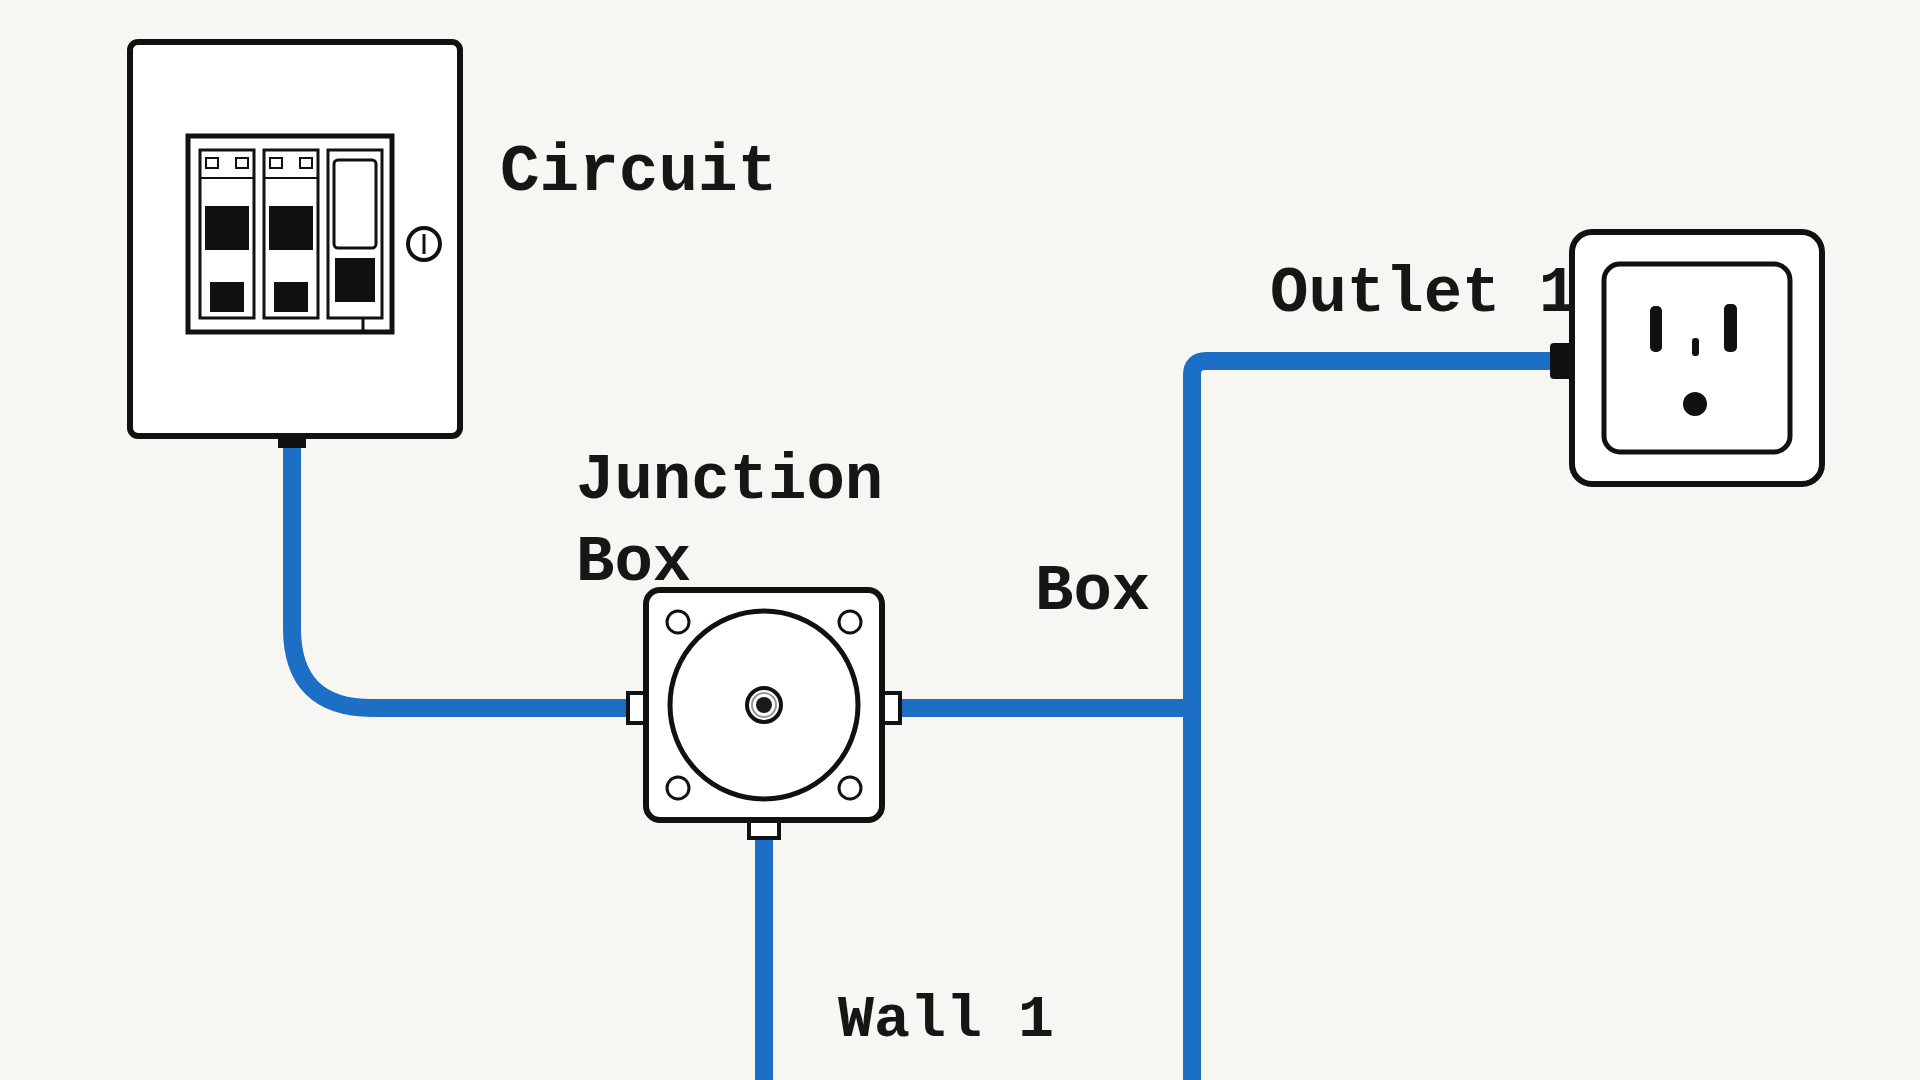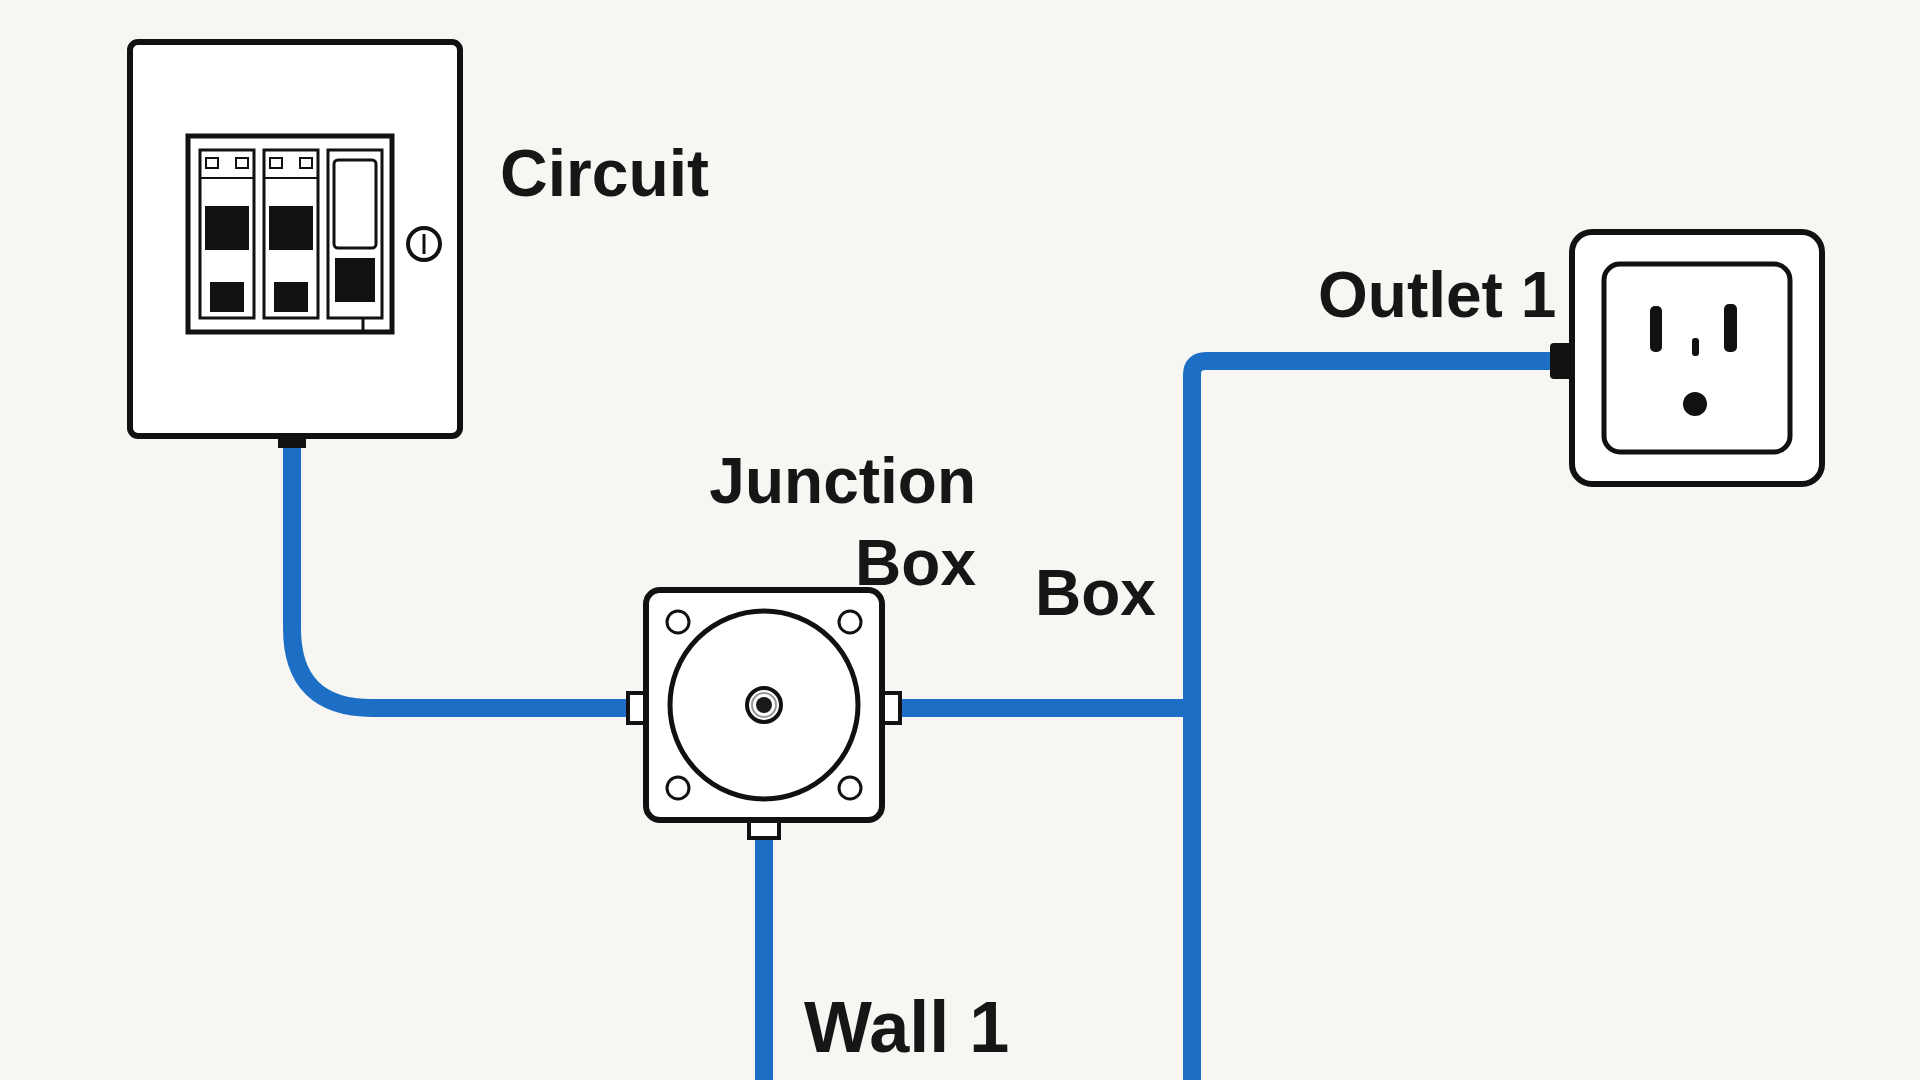--- a/index.html
+++ b/index.html
@@ -5,21 +5,21 @@
   html, body {
     margin: 0;
     padding: 0;
   }
   #stage {
     position: relative;
     width: 1920px;
     height: 1080px;
     background: #f7f6f2;
     overflow: hidden;
-    font-family: Liberation Sans, sans-serif;
+    font-family: Liberation Mono, monospace;
   }
   #diagram-svg {
     position: absolute;
     left: 0;
     top: 0;
   }
   .label {
     position: absolute;
     font-weight: bold;
     color: #161616;
@@ -32,37 +32,36 @@
     font-size: 66px;
     line-height: 86px;
     text-align: left;
   }
   .label-junction {
     left: 576px;
     top: 440px;
     width: 400px;
     font-size: 64px;
     line-height: 82px;
-    text-align: right;
+    text-align: left;
   }
   .label-box {
     left: 1035px;
     top: 556px;
     font-size: 64px;
   }
   .label-outlet {
     left: 1270px;
     top: 258px;
     font-size: 64px;
-    margin-left: 48px;
   }
   .label-wall {
-    left: 804px;
+    left: 838px;
     top: 986px;
-    font-size: 72px;
+    font-size: 60px;
   }
 </style>
 </head>
 <body>
 
 <div id="stage">
 
   <svg id="diagram-svg" width="1920" height="1080" viewBox="0 0 1920 1080">
 
     <g fill="none" stroke-linejoin="round">

